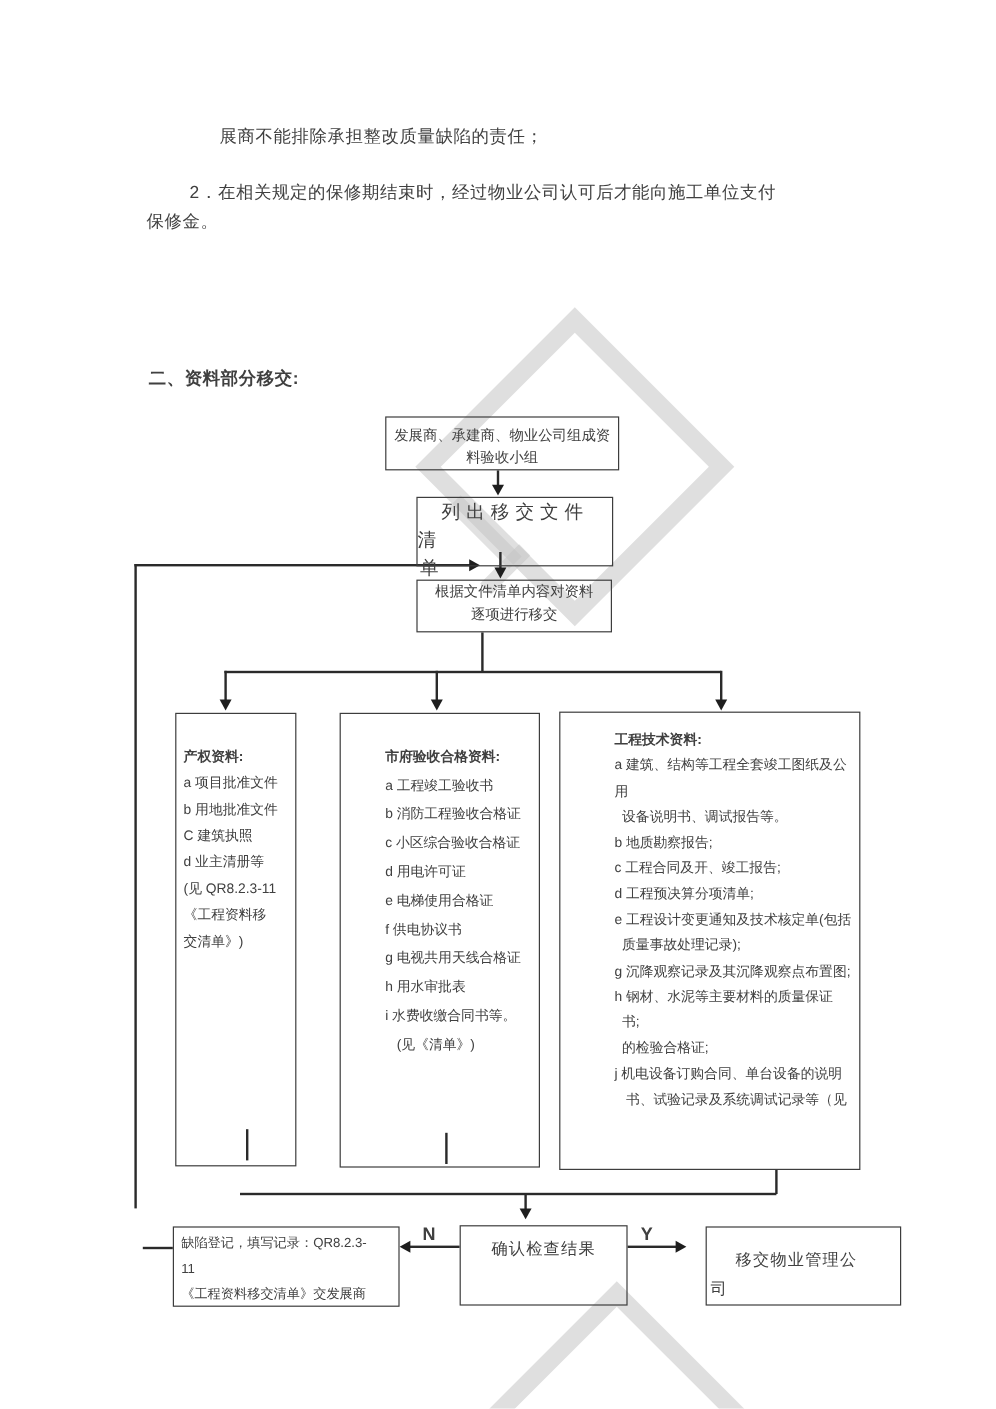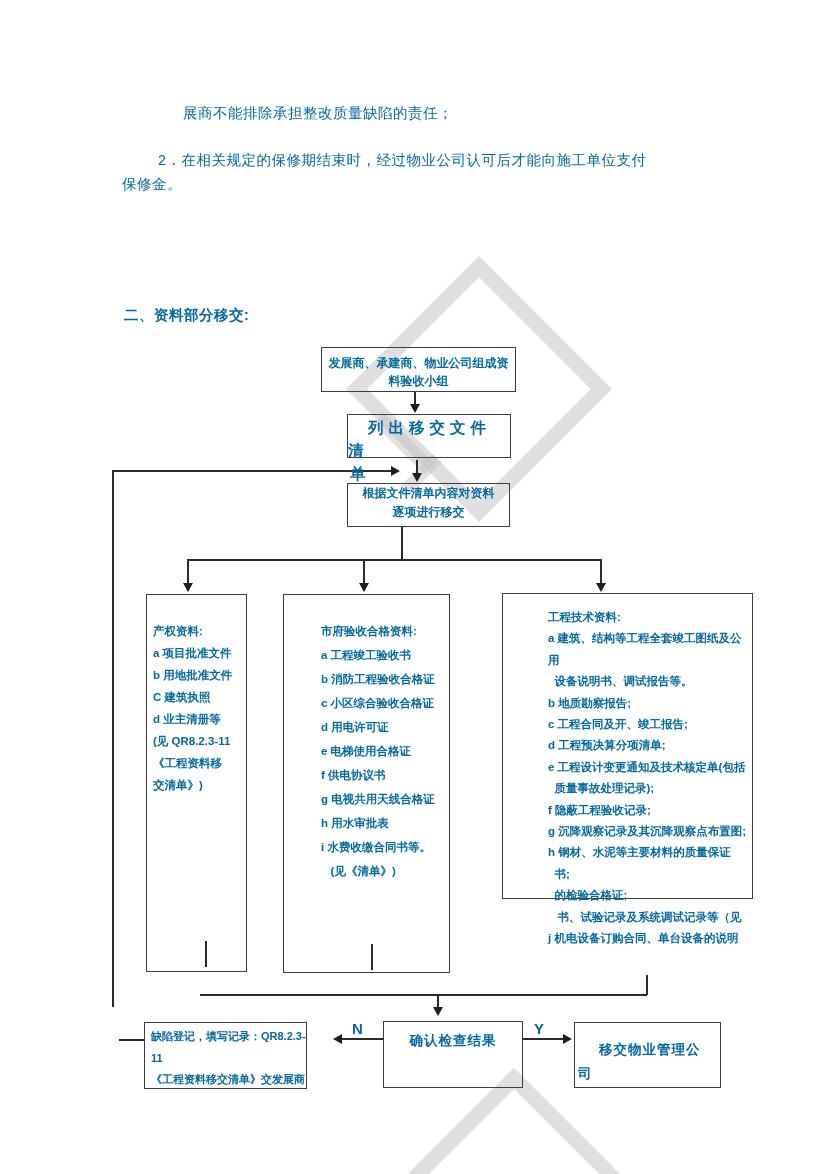--- a/index.html
+++ b/index.html
@@ -1,34 +1,34 @@
 <!DOCTYPE html>
 <html><head>
 <meta charset="utf-8">
 <style>
   html,body{margin:0;padding:0;background:#ffffff;}
   .page{
     position:relative;width:830px;height:1174px;background:#ffffff;overflow:hidden;
-    font-family:"Liberation Sans","DejaVu Sans",sans-serif;color:#0369a1;
+    font-family:"Liberation Sans","DejaVu Sans",sans-serif;color:#404040;
   }
   .abs{position:absolute;}
   
   .wm{position:absolute;z-index:0;}
   .wm-diamond{border:15px solid rgba(196,196,196,.55);transform:rotate(45deg);}
   .wm-bar{background:rgba(196,196,196,.5);}
   
   .doc-text{position:absolute;z-index:2;font-size:14.5px;letter-spacing:.5px;white-space:nowrap;}
   .doc-heading{font-weight:bold;}
   
   .fbox{
     position:absolute;z-index:2;box-sizing:border-box;background:transparent;
     border:1.5px solid #3d3d3d;
   }
   .fbox .title{font-weight:bold;}
-  .box-line{white-space:pre-wrap;font-weight:bold;}
+  .box-line{white-space:pre-wrap;}
   .team-box{font-size:12px;line-height:18px;text-align:center;padding-top:6px;}
   .list-box{font-size:15.5px;letter-spacing:5px;line-height:23px;padding-top:1px;}
   .list-box .l1{text-indent:20px;}
   .list-box .l2{text-indent:2px;}
   .transfer-box{font-size:12px;line-height:19px;text-align:center;padding-top:0;}
   .property-box{font-size:11.5px;line-height:22px;padding:25px 0 0 6px;}
   .gov-box{font-size:11.5px;line-height:24px;padding:24px 0 0 7px;}
   .tech-box{font-size:11.5px;line-height:21.4px;padding:13px 0 0 7px;}
   .defect-box{font-size:11px;line-height:21.5px;padding:3px 0 0 6px;}
   .confirm-box{font-size:13.5px;text-align:center;padding-top:10px;letter-spacing:1px;}
@@ -57,21 +57,21 @@
   <div class="doc-text" style="left:183px;top:104px;">展商不能排除承担整改质量缺陷的责任；</div>
   <div class="doc-text" style="left:158px;top:151px;">2．在相关规定的保修期结束时，经过物业公司认可后才能向施工单位支付</div>
   <div class="doc-text" style="left:122px;top:175px;">保修金。</div>
   <div class="doc-text doc-heading" style="left:124px;top:306px;">二、资料部分移交:</div>
 
   <div class="fbox team-box" style="left:321px;top:347px;width:195px;height:45px;">
     <div class="box-line">发展商、承建商、物业公司组成资</div>
     <div class="box-line">料验收小组</div>
   </div>
 
-  <div class="fbox list-box" style="left:347px;top:414px;width:164px;height:44px;">
+  <div class="fbox list-box" style="left:347px;top:414px;width:164px;height:58px;">
     <div class="box-line l1">列出移交文件清</div>
     <div class="box-line l2">单</div>
   </div>
 
   <div class="fbox transfer-box" style="left:347px;top:483px;width:163px;height:44px;">
     <div class="box-line">根据文件清单内容对资料</div>
     <div class="box-line">逐项进行移交</div>
   </div>
 
   <div class="fbox property-box" style="left:146px;top:594px;width:101px;height:378px;">
@@ -96,53 +96,52 @@
         <div class="box-line">d 用电许可证</div>
         <div class="box-line">e 电梯使用合格证</div>
         <div class="box-line">f 供电协议书</div>
         <div class="box-line">g 电视共用天线合格证</div>
         <div class="box-line">h 用水审批表</div>
         <div class="box-line">i 水费收缴合同书等。</div>
         <div class="box-line">   (见《清单》)</div>
       </div>
   </div>
 
-  <div class="fbox tech-box" style="left:502px;top:593px;width:251px;height:306px;padding-left:45px;">
+  <div class="fbox tech-box" style="left:466px;top:593px;width:251px;height:382px;padding-left:45px;">
     <div class="title box-line">工程技术资料:</div>
     <div>
         <div class="box-line">a 建筑、结构等工程全套竣工图纸及公用</div>
         <div class="box-line">  设备说明书、调试报告等。</div>
         <div class="box-line">b 地质勘察报告;</div>
         <div class="box-line">c 工程合同及开、竣工报告;</div>
         <div class="box-line">d 工程预决算分项清单;</div>
         <div class="box-line">e 工程设计变更通知及技术核定单(包括</div>
         <div class="box-line">  质量事故处理记录);</div>
-        <div class="box-line">f 隐蔽工程验收记录;</div>
         <div class="box-line">g 沉降观察记录及其沉降观察点布置图;</div>
         <div class="box-line">h 钢材、水泥等主要材料的质量保证</div>
         <div class="box-line">  书;</div>
         <div class="box-line">  的检验合格证;</div>
+        <div class="box-line">j 机电设备订购合同、单台设备的说明</div>
         <div class="box-line">   书、试验记录及系统调试记录等（见</div>
-        <div class="box-line">j 机电设备订购合同、单台设备的说明</div>
       </div>
   </div>
 
-  <div class="fbox defect-box" style="left:144px;top:1022px;width:163px;height:67px;">
+  <div class="fbox defect-box" style="left:144px;top:1022px;width:189px;height:67px;">
     <div>
         <div class="box-line">缺陷登记，填写记录：QR8.2.3-</div>
         <div class="box-line">11</div>
         <div class="box-line">《工程资料移交清单》交发展商</div>
       </div>
   </div>
 
   <div class="fbox confirm-box" style="left:383px;top:1021px;width:140px;height:67px;">
     <div class="box-line">确认检查结果</div>
   </div>
 
-  <div class="fbox handover-box" style="left:574px;top:1022px;width:147px;height:66px;">
+  <div class="fbox handover-box" style="left:588px;top:1022px;width:163px;height:66px;">
     <div class="box-line l1">移交物业管理公</div>
     <div class="box-line l2">司</div>
   </div>
 
   <div class="vl" style="left:414px;top:392px;height:14px;"></div>
   <div class="ah ah-down" style="left:410px;top:404px;"></div>
 
   <div class="vl" style="left:416px;top:460px;height:14px;"></div>
   <div class="ah ah-down" style="left:412px;top:473px;"></div>
 

